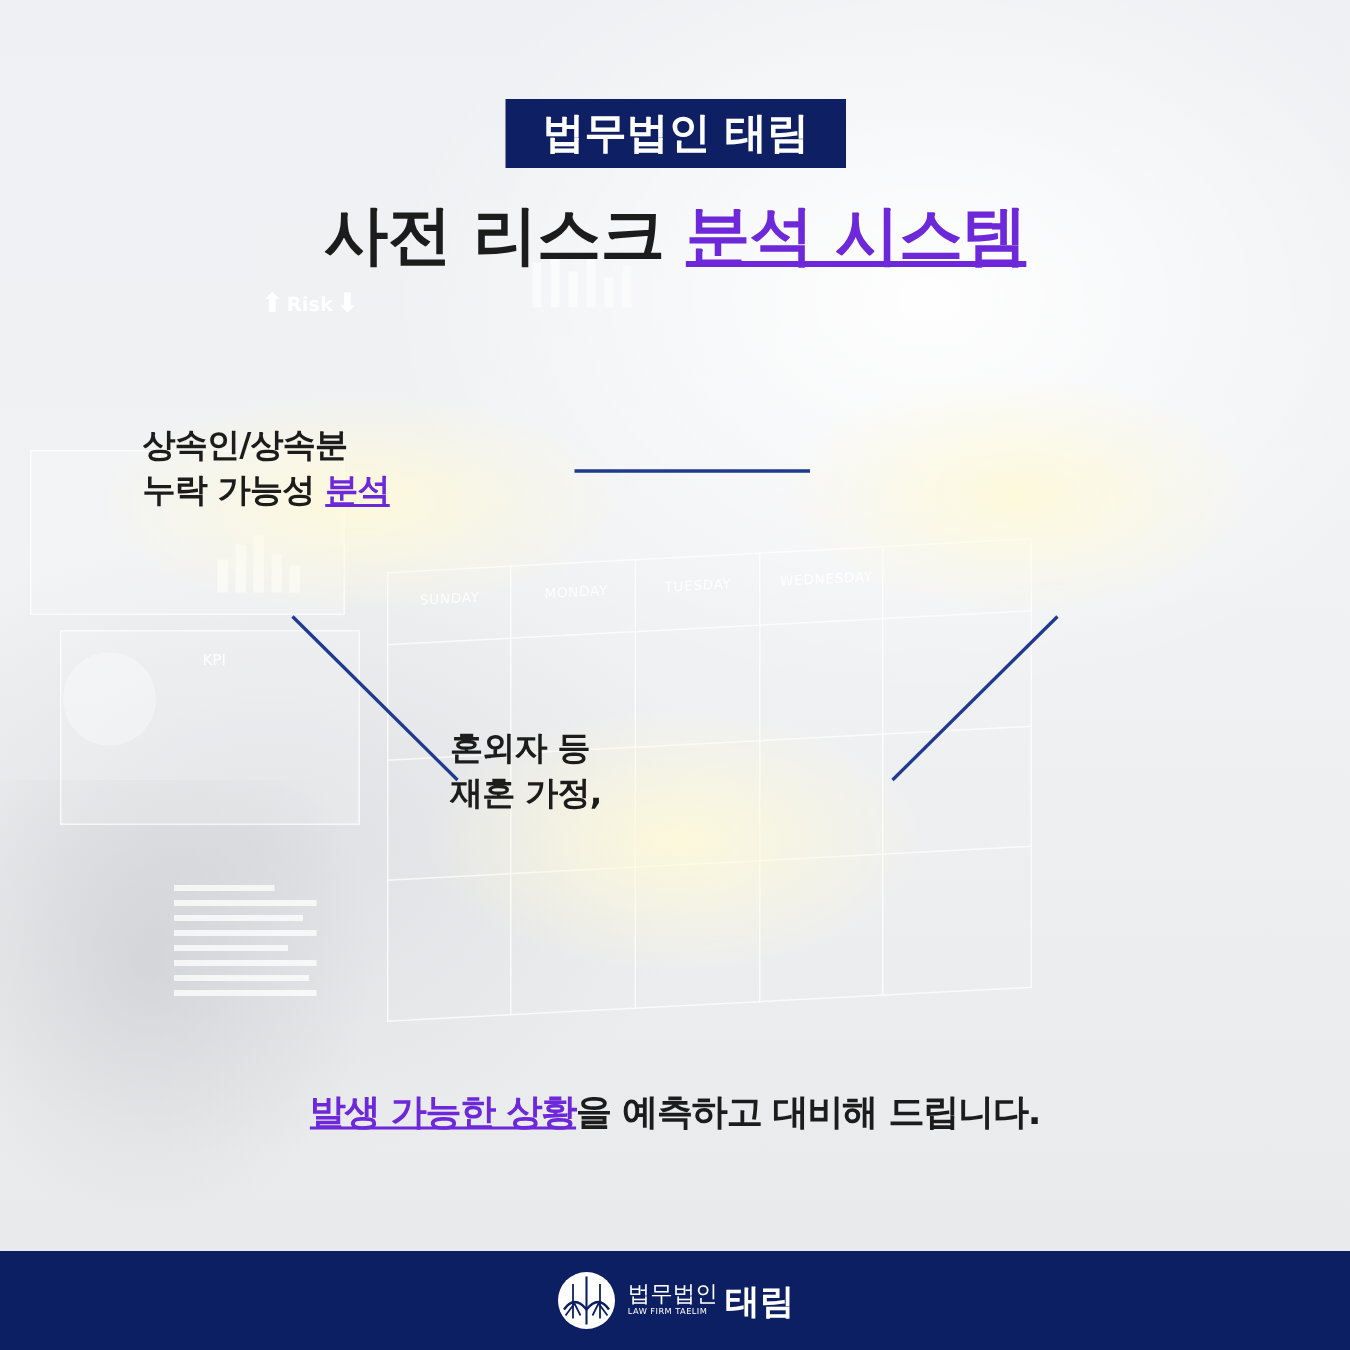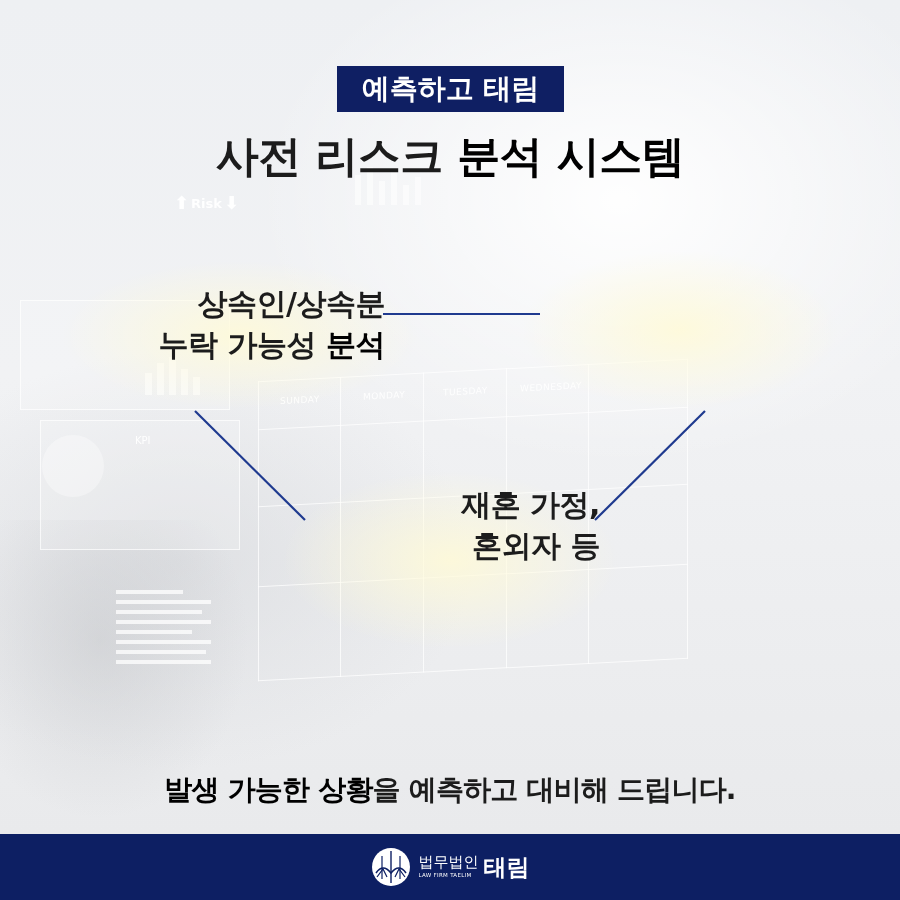--- a/index.html
+++ b/index.html
@@ -51,33 +51,33 @@
     .badge {
       position: absolute; left: 337px; top: 66px; width: 227px; height: 46px;
       background: #0f1f63; color: #ffffff;
       display: flex; align-items: center; justify-content: center;
       font-size: 28px; font-weight: bold; letter-spacing: 0px;
     }
     .title {
       position: absolute; left: 0; top: 128px; width: 900px; text-align: center;
       font-size: 43px; font-weight: bold; color: #1c1c1c; letter-spacing: -0.5px;
     }
-    .accent { color: #000000; }
+    .accent { color: #6d28d9; text-decoration: underline; }
 
-    .node { position: absolute; text-align: right; font-size: 30px; font-weight: bold;
+    .node { position: absolute; text-align: left; font-size: 22px; font-weight: bold;
       color: #1c1c1c; line-height: 1.38; letter-spacing: -0.5px; }
     .node-left { left: 95px; top: 283px; width: 290px; }
     .node-right { left: 545px; top: 283px; width: 260px; }
     .node-bottom { left: 300px; top: 485px; width: 300px; line-height: 1.36; }
 
     svg.connectors { position: absolute; left: 0; top: 0; width: 900px; height: 834px; }
 
     .tagline {
       position: absolute; left: 0; top: 725px; width: 900px; text-align: center;
-      font-size: 28px; font-weight: bold; color: #1c1c1c; letter-spacing: -0.8px; margin-top: 46px;
+      font-size: 24px; font-weight: bold; color: #1c1c1c; letter-spacing: -0.8px;
     }
 
     
     .footer {
       position: absolute; left: 0; top: 834px; width: 900px; height: 66px;
       background: #0d1f63;
       display: flex; align-items: center; justify-content: center; gap: 8px;
     }
     .logo-mark { width: 40px; height: 40px; }
     .logo-text { display: flex; align-items: center; gap: 5px; color: #ffffff; }
@@ -142,42 +142,42 @@
     <div class="day" style="left:105px">MONDAY</div>
     <div class="day" style="left:185px">TUESDAY</div>
     <div class="day" style="left:262px">WEDNESDAY</div>
   </div>
 
   <div class="glow" style="left:60px;top:260px;width:360px;height:150px;"></div>
   <div class="glow" style="left:520px;top:250px;width:320px;height:160px;"></div>
   <div class="glow" style="left:280px;top:470px;width:340px;height:180px;"></div>
 </div>
 
-<div class="badge">예측하고 태림</div>
+<div class="badge">법무법인 태림</div>
 <div class="title">
   <span>사전 리스크 </span><span class="accent">분석 시스템</span>
 </div>
 
 <svg class="connectors" viewBox="0 0 900 834">
   <line x1="383" y1="314" x2="540" y2="314" stroke="#1f3a8f" stroke-width="2.2"></line>
   <line x1="195" y1="411" x2="305" y2="520" stroke="#1f3a8f" stroke-width="2.2"></line>
   <line x1="705" y1="411" x2="595" y2="520" stroke="#1f3a8f" stroke-width="2.2"></line>
 </svg>
 
 <div class="node node-left">
   <div>상속인/상속분</div>
   <div><span>누락 가능성 </span><span class="accent">분석</span></div>
 </div>
 
 <div class="node node-right">
 </div>
 
 <div class="node node-bottom">
+  <div>혼외자 등</div>
   <div>재혼 가정,</div>
-  <div>혼외자 등</div>
 </div>
 
 <div class="tagline">
   <span class="accent">발생 가능한 상황</span><span>을 예측하고 대비해 드립니다.</span>
 </div>
 
 <div class="footer">
   <svg class="logo-mark" viewBox="0 0 40 40">
     <circle cx="20" cy="20" r="19" fill="#ffffff"></circle>
     <path d="M5 26 Q12 16 20 26 Q28 16 35 26" stroke="#0d1f63" stroke-width="1.6" fill="none"></path>

